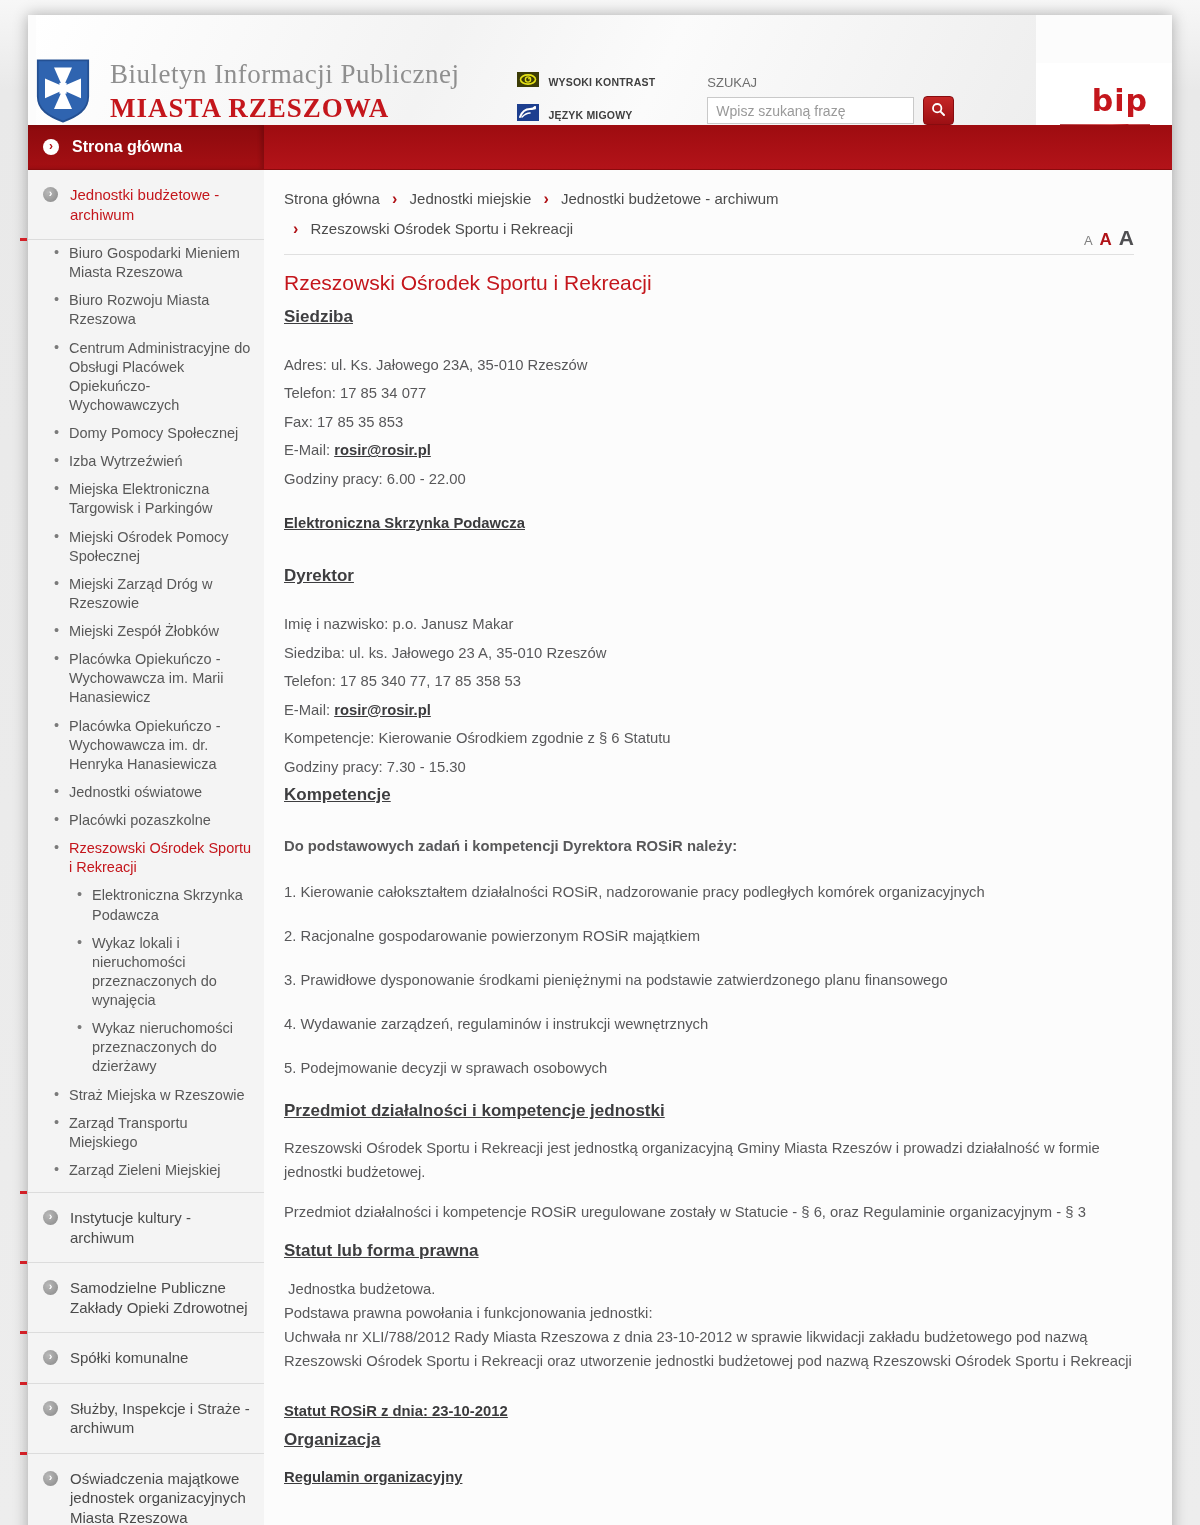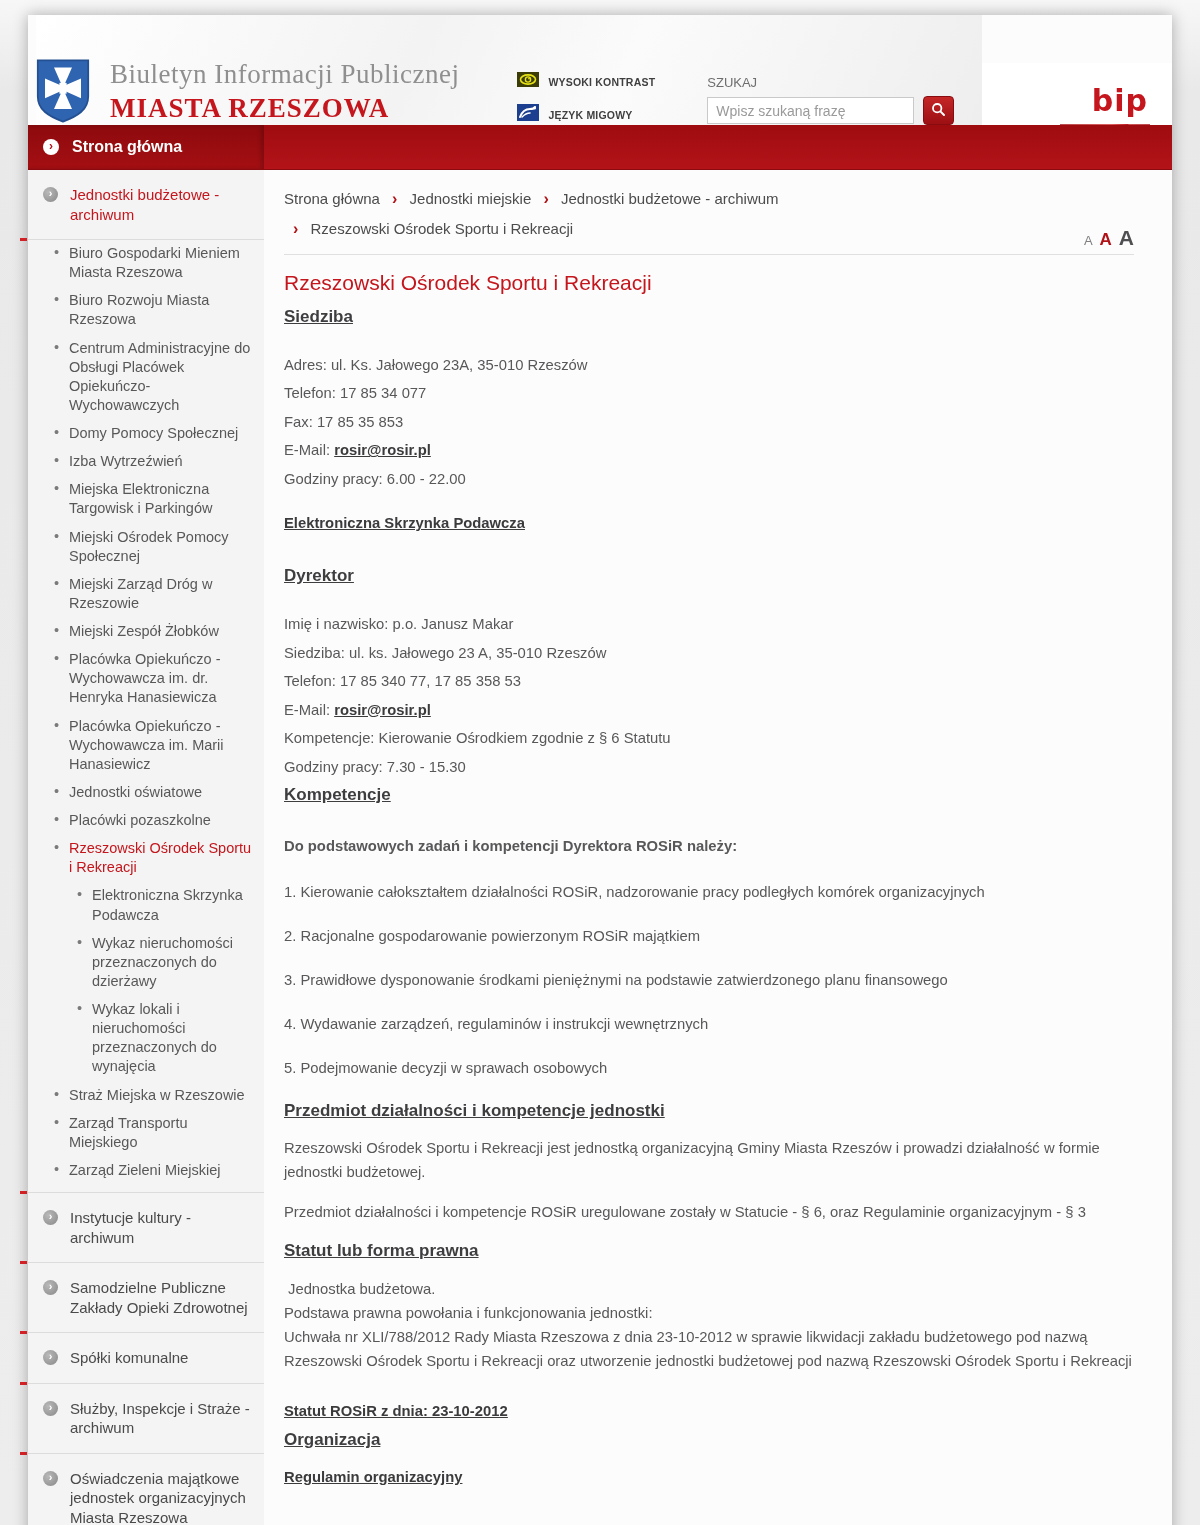--- a/index.html
+++ b/index.html
@@ -36,21 +36,21 @@
   .search-row input {
     width:207px; height:27px; border:1px solid #c9c9c9; background:#fff;
     padding:0 8px; font-size:14px; color:#666; font-family:"Liberation Sans",sans-serif;
   }
   .search-row input::placeholder { color:#9a9a9a; }
   .search-btn {
     width:31px; height:29px; margin-left:9px; cursor:pointer;
     background: linear-gradient(#c52626,#9c0f13); border:1px solid #870c0f; border-radius:4px;
     display:flex; align-items:center; justify-content:center;
   }
-  .bip-panel { width:190px; background:#ffffff; padding:16px 22px 0 0; display:flex; flex-direction:column; align-items:flex-end;margin-top:48px; }
+  .bip-panel { width:136px; background:#ffffff; padding:16px 22px 0 0; display:flex; flex-direction:column; align-items:flex-end;margin-top:48px; }
   .bip-line { width:90px; height:3px; background:#c4161c; border-radius:2px; }
   .bip-text { font-size:30px; font-weight:bold; color:#c4161c; letter-spacing:1px; margin:4px 2px 6px 0; font-family:"DejaVu Sans",sans-serif; }
   .bip-bubble {
     width:90px; height:62px;
     background: linear-gradient(100deg,#9e1014,#d02a2a 55%,#a50f14);
     clip-path: polygon(0 0,100% 0,100% 72%,76% 72%,76% 100%,58% 72%,0 72%);
   }
 
   
   .redbar {
@@ -207,30 +207,30 @@
       <ul class="bullets">
         <li><span>Biuro Gospodarki Mieniem Miasta Rzeszowa</span></li>
         <li><span>Biuro Rozwoju Miasta Rzeszowa</span></li>
         <li><span>Centrum Administracyjne do Obsługi Placówek Opiekuńczo-Wychowawczych</span></li>
         <li><span>Domy Pomocy Społecznej</span></li>
         <li><span>Izba Wytrzeźwień</span></li>
         <li><span>Miejska Elektroniczna Targowisk i Parkingów</span></li>
         <li><span>Miejski Ośrodek Pomocy Społecznej</span></li>
         <li><span>Miejski Zarząd Dróg w Rzeszowie</span></li>
         <li><span>Miejski Zespół Żłobków</span></li>
+        <li><span>Placówka Opiekuńczo - Wychowawcza im. Marii Hanasiewicz</span></li>
         <li><span>Placówka Opiekuńczo - Wychowawcza im. dr. Henryka Hanasiewicza</span></li>
-        <li><span>Placówka Opiekuńczo - Wychowawcza im. Marii Hanasiewicz</span></li>
         <li><span>Jednostki oświatowe</span></li>
         <li><span>Placówki pozaszkolne</span></li>
         <li class="active">
           <span>Rzeszowski Ośrodek Sportu i Rekreacji</span>
           <ul>
             <li><span>Elektroniczna Skrzynka Podawcza</span></li>
+            <li><span>Wykaz lokali i nieruchomości przeznaczonych do wynajęcia</span></li>
             <li><span>Wykaz nieruchomości przeznaczonych do dzierżawy</span></li>
-            <li><span>Wykaz lokali i nieruchomości przeznaczonych do wynajęcia</span></li>
           </ul>
         </li>
         <li><span>Straż Miejska w Rzeszowie</span></li>
         <li><span>Zarząd Transportu Miejskiego</span></li>
         <li><span>Zarząd Zieleni Miejskiej</span></li>
       </ul>
 
       <div class="divider"></div>
       <div class="side-top">
         <span class="circ gray">›</span>

